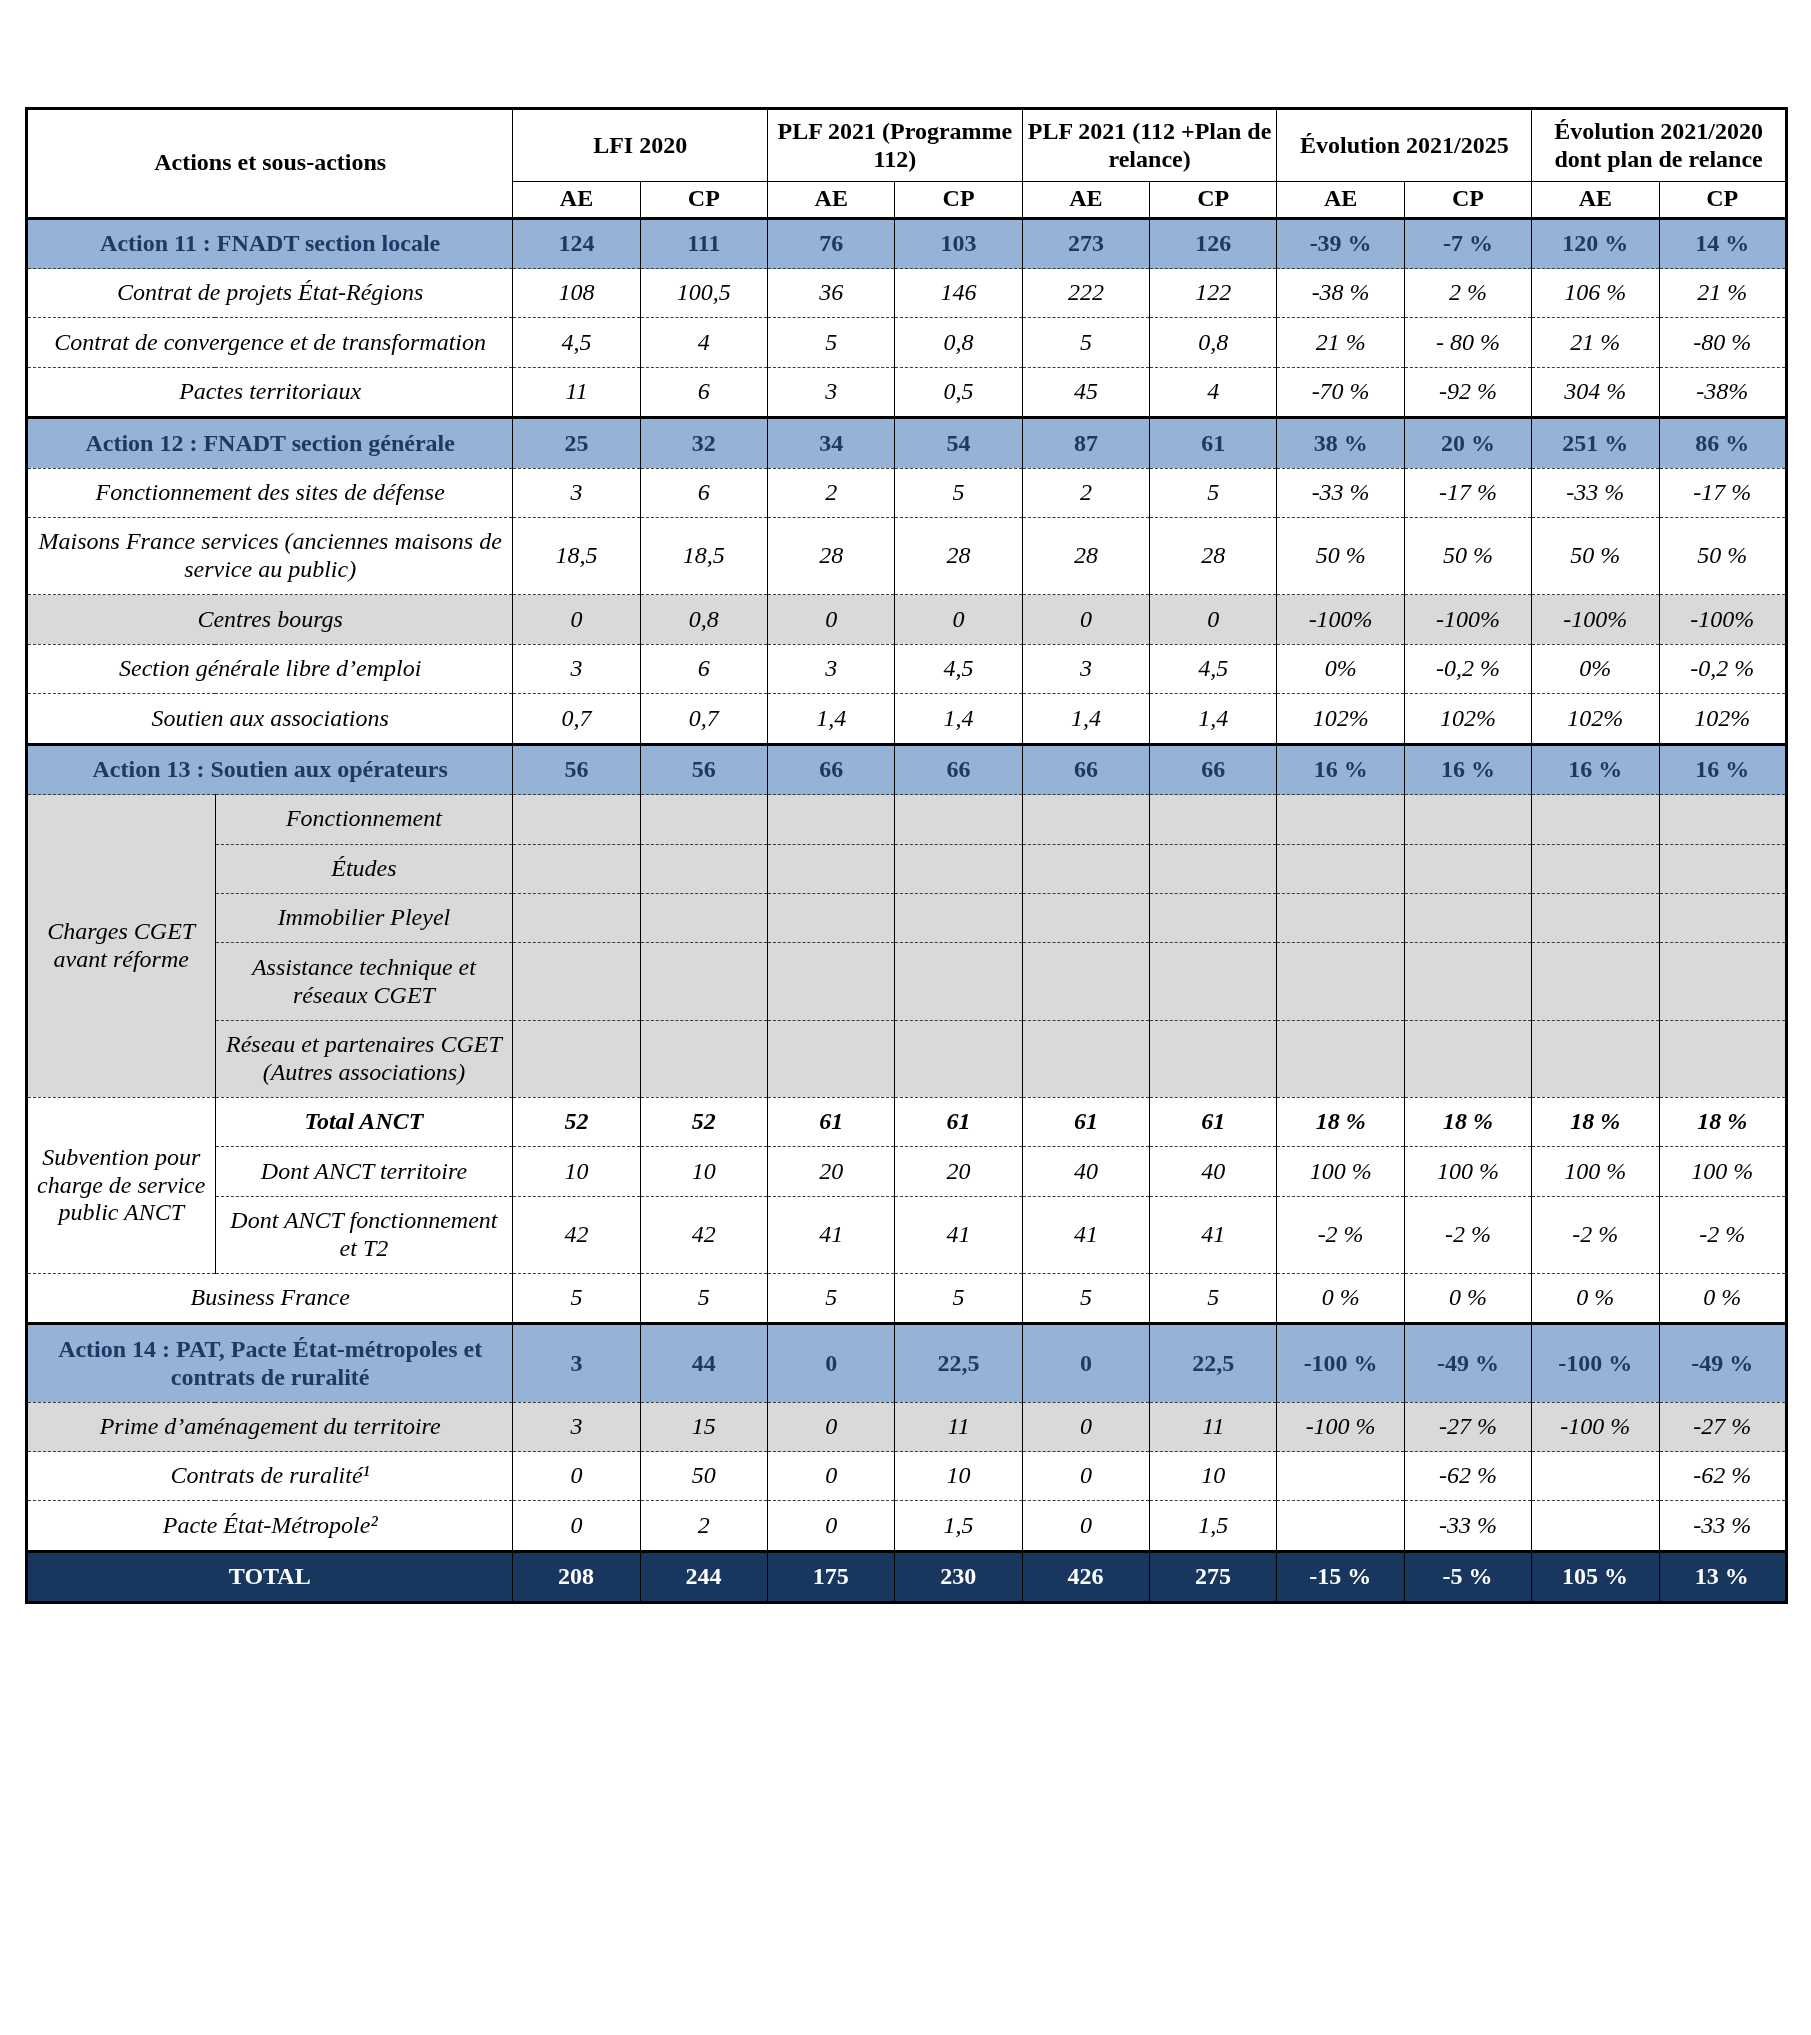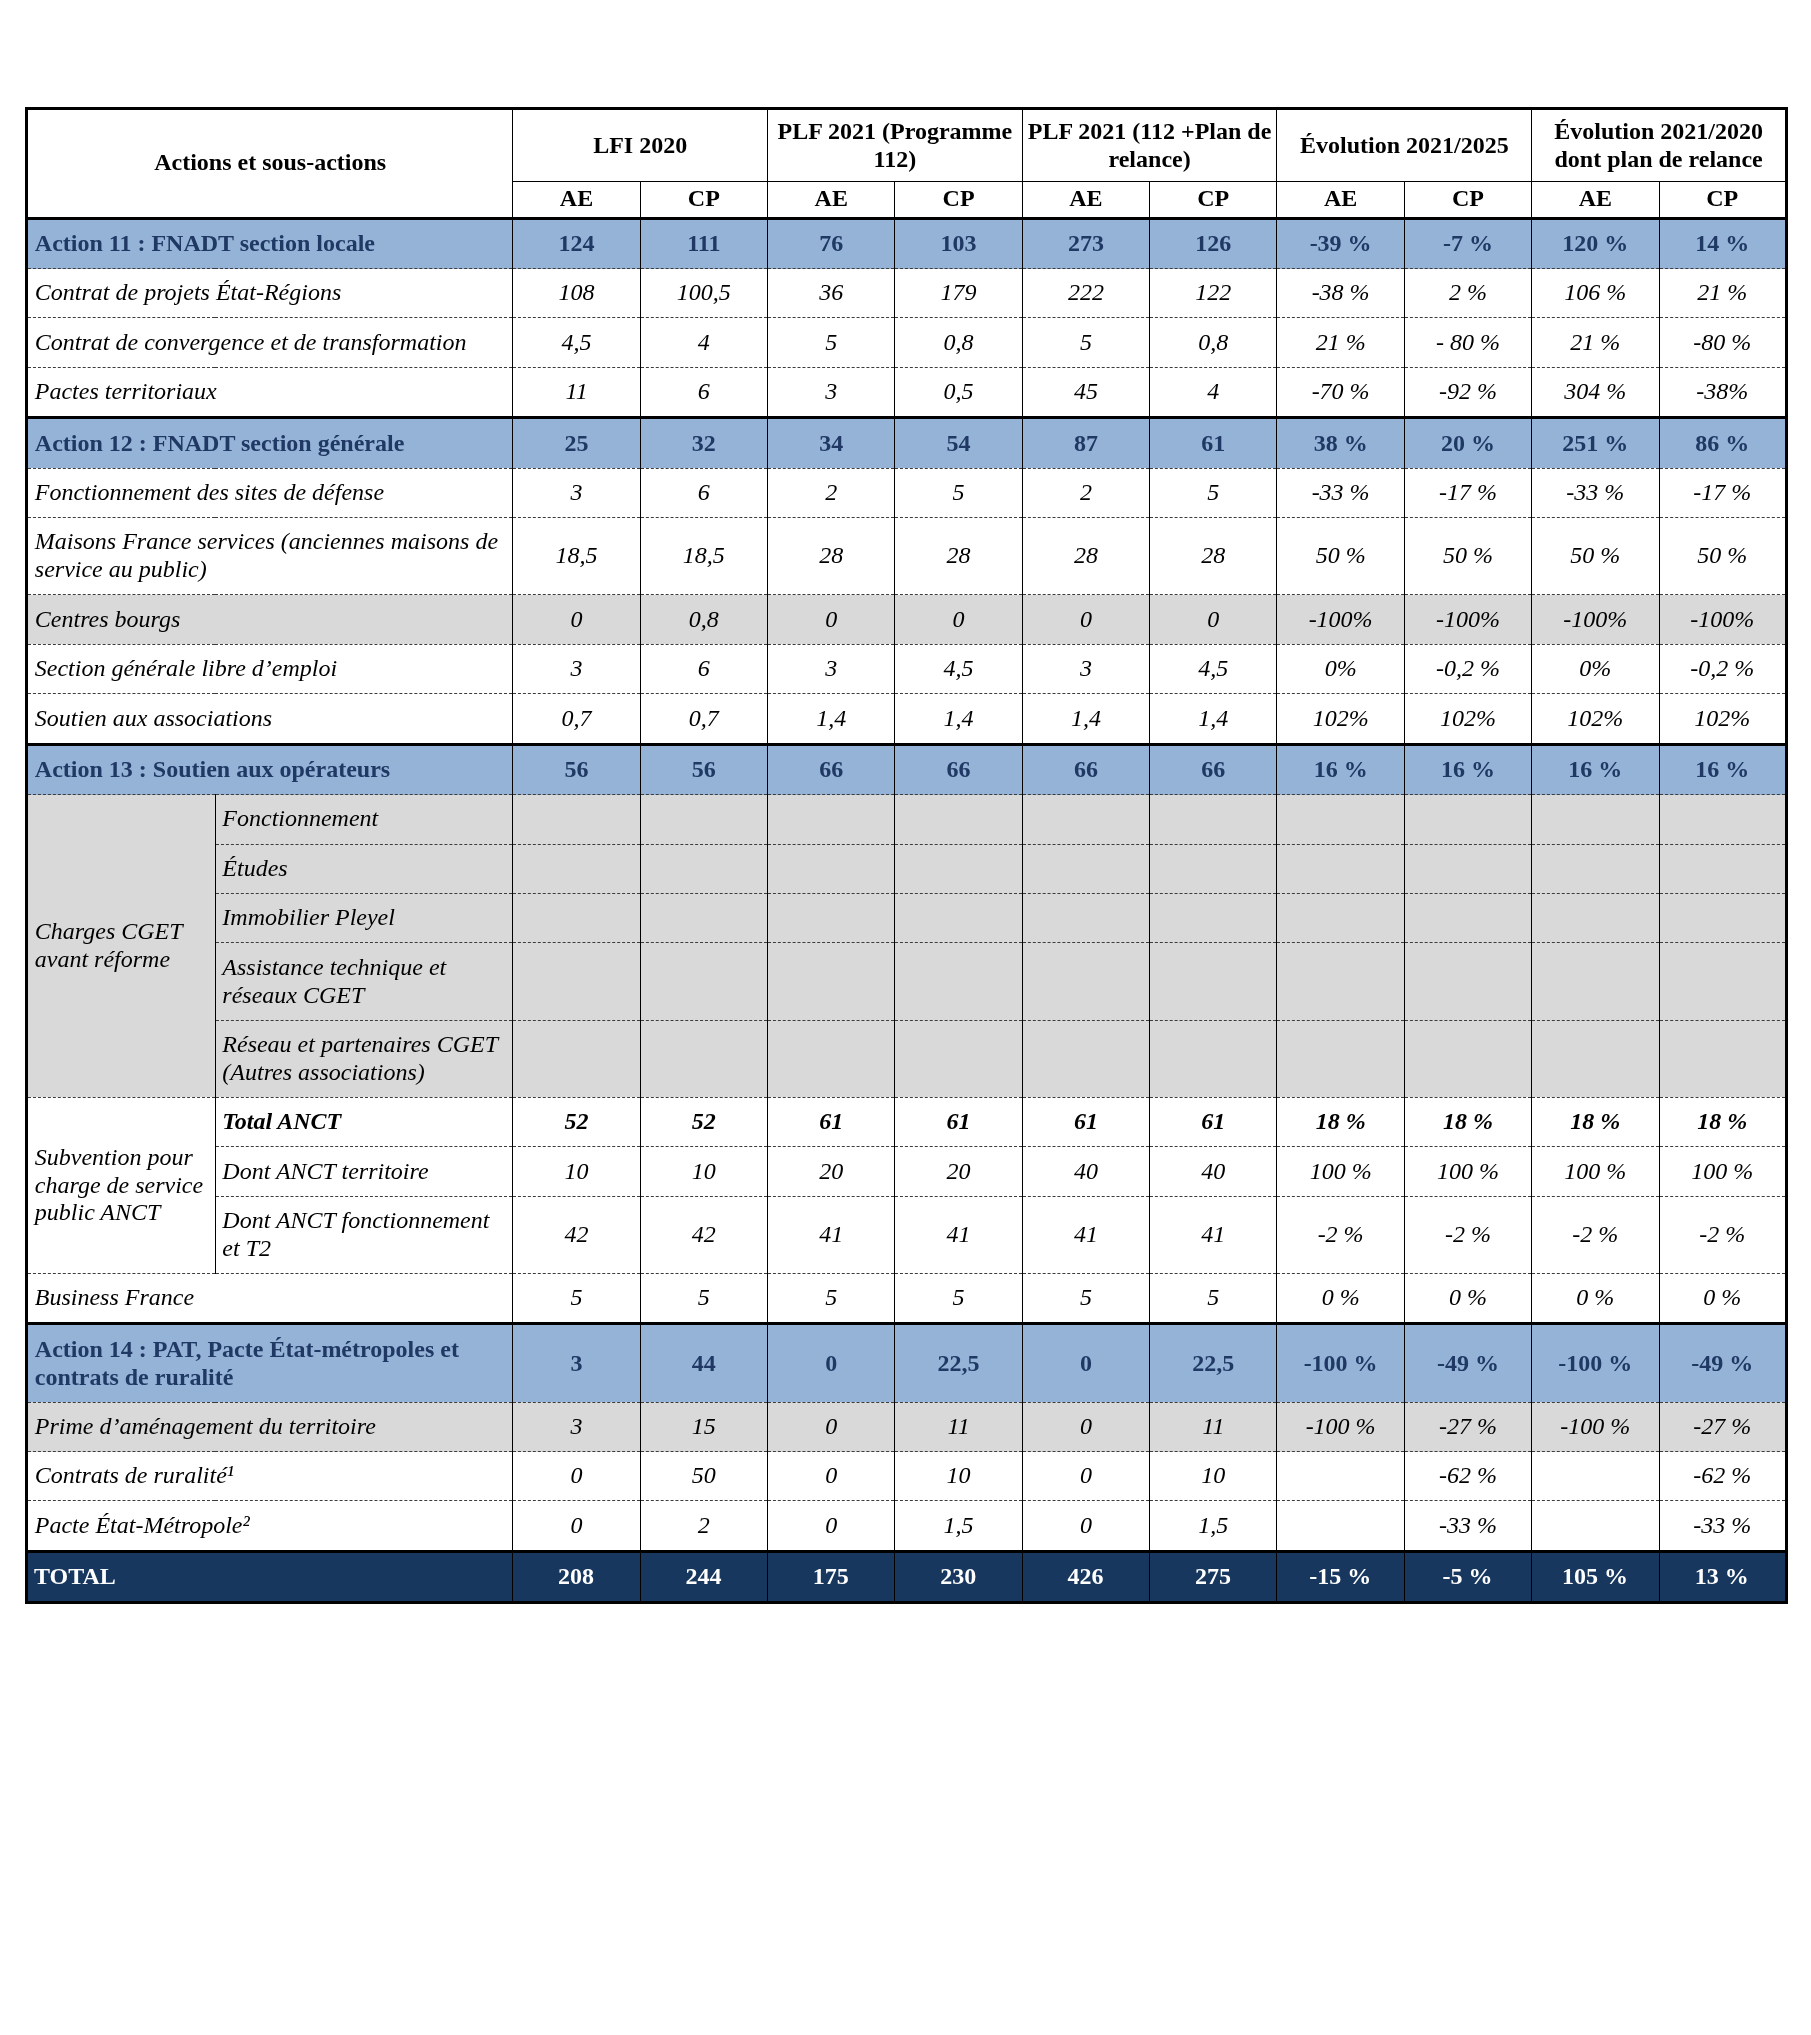--- a/index.html
+++ b/index.html
@@ -40,21 +40,21 @@
     padding: 7.7px 4.3px;
   }
   th.actions-h { border-bottom-width: 3.8px; }
   tr.subh th { border-bottom-width: 3.8px; padding: 3.4px 4.3px; }
 
   tbody td {
     border-top: none;
     border-bottom: 1.3px dashed #3c3c3c;
   }
   td.val { text-align: center; }
-  td.rlabel, td.slabel, td.glabel { text-align: left; }
+  td.rlabel, td.slabel, td.glabel { text-align: center; }
 
   tr.sub td { font-style: italic; }
   .bold { font-weight: 700; }
   .gray { background: var(--gray-bg); }
 
   tr.action td {
     background: var(--action-bg);
     color: var(--action-fg);
     font-weight: 700;
     font-style: normal;
@@ -122,21 +122,21 @@
           <td class="val">-39 %</td>
           <td class="val">-7 %</td>
           <td class="val">120 %</td>
           <td class="val">14 %</td>
         </tr>
         <tr class="sub">
           <td class="rlabel" colspan="2">Contrat de projets État-Régions</td>
           <td class="val">108</td>
           <td class="val">100,5</td>
           <td class="val">36</td>
-          <td class="val">179</td>
+          <td class="val">146</td>
           <td class="val">222</td>
           <td class="val">122</td>
           <td class="val">-38 %</td>
           <td class="val">2 %</td>
           <td class="val">106 %</td>
           <td class="val">21 %</td>
         </tr>
         <tr class="sub">
           <td class="rlabel" colspan="2">Contrat de convergence et de transformation</td>
           <td class="val">4,5</td>

